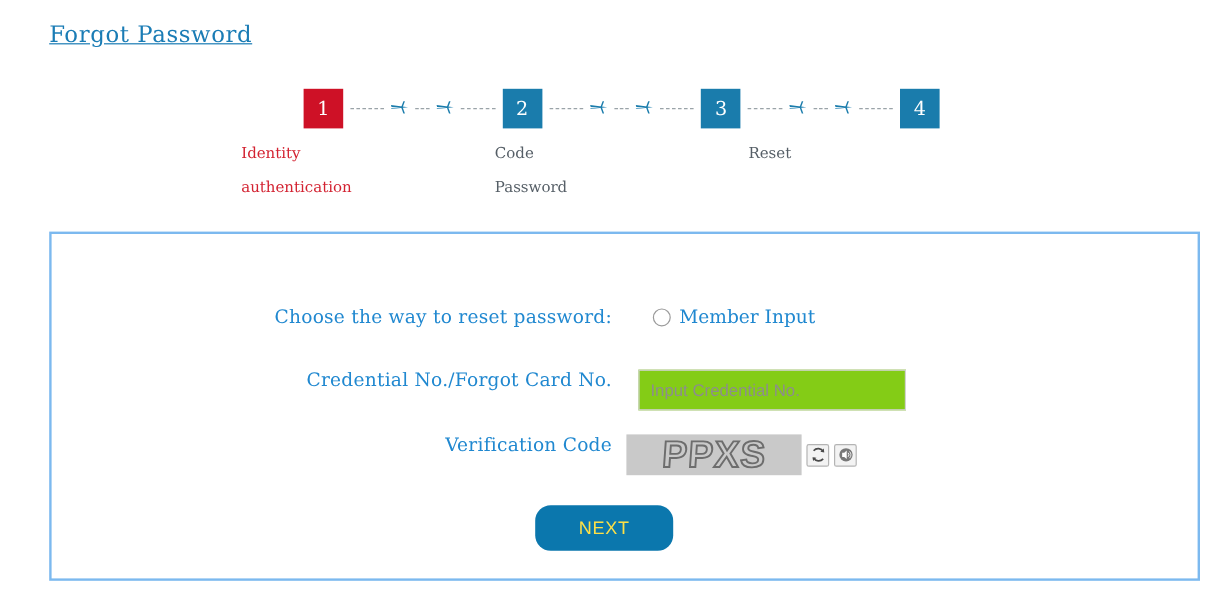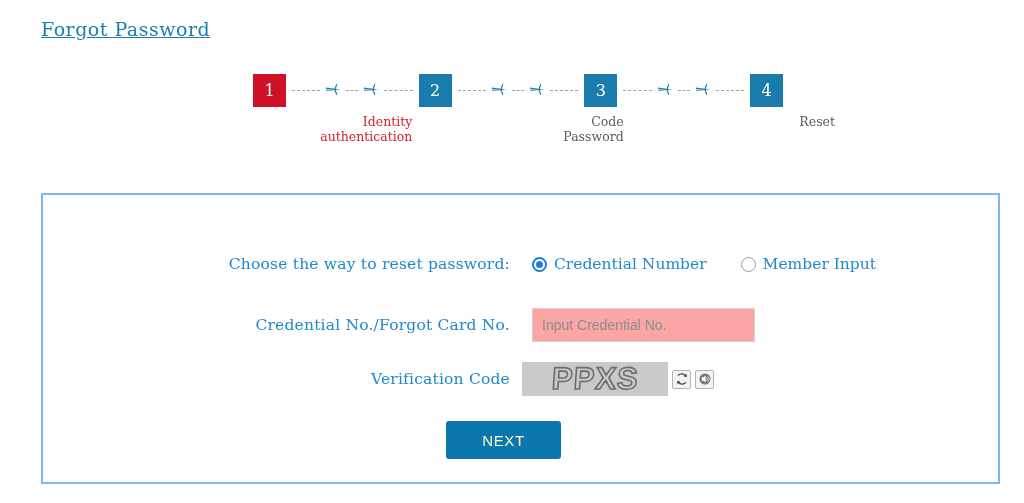--- a/index.html
+++ b/index.html
@@ -85,45 +85,44 @@
 
   .label-row {
     position: absolute;
     left: -52px;
     top: 42px;
     width: 634px;
     display: flex;
   }
   .step-label {
     flex: 1 1 0;
-    text-align: right;
+    text-align: left;
     font-family: "DejaVu Serif", serif;
     font-size: 12.5px;
-    line-height: 15px;
+    line-height: 28px;
     color: #555e66;
     white-space: pre-line;
   }
   .step-label.active { color: #d32231; }
 
   
   #form-panel {
     position: absolute;
     left: 41px;
     top: 193px;
     width: 959px;
     height: 291px;
     border: 2px solid #7cb9ef;
     box-sizing: border-box;
     background: #ffffff;
   }
 
   .form-row {
     position: absolute;
     display: flex;
-    align-items: center;
   }
 
   .field-label {
     font-family: "DejaVu Serif", serif;
     font-size: 15.5px;
     color: #2088d0;
     white-space: nowrap;
     text-align: right;
     letter-spacing: 0.2px;
   }
@@ -193,21 +192,21 @@
   .text-input {
     width: 223px;
     height: 34px;
     box-sizing: border-box;
     border: 1px solid #d2d2d2;
     margin-left: 22px;
     padding: 0 9px;
     font-family: "Liberation Sans", sans-serif;
     font-size: 14px;
     color: #333333;
-    background: #fca5a5;
+    background: #84cc16;
     outline: none;
   }
   .text-input::placeholder {
     color: #8d8d8d;
     opacity: 1;
   }
 
   
   .captcha-wrap {
     display: flex;
@@ -252,22 +251,22 @@
   
   #row-next {
     left: 403px;
     top: 226px;
   }
   #next-button {
     width: 115px;
     height: 38px;
     background: #0b77ad;
     border: none;
-    border-radius: 3px;
-    color: #fef9c3;
+    border-radius: 13px;
+    color: #fde047;
     font-family: "Liberation Sans", sans-serif;
     font-size: 15px;
     letter-spacing: 0.6px;
     cursor: pointer;
   }
 </style>
 </head>
 <body>
 
 <div id="page-title">Forgot Password</div>
@@ -348,24 +347,20 @@
 Password</div>
     <div class="step-label">Reset</div>
   </div>
 </div>
 
 <div id="form-panel">
 
   <div class="form-row" id="row-method">
     <div class="field-label">Choose the way to reset password:</div>
 
-    <div class="radio-opt">
-      <span class="radio-mark on"></span>
-      <span class="radio-text">Credential Number</span>
-    </div>
 
     <div class="radio-opt second">
       <span class="radio-mark off"></span>
       <span class="radio-text">Member Input</span>
     </div>
   </div>
 
   <div class="form-row" id="row-credential">
     <div class="field-label">Credential No./Forgot Card No.</div>
     <input class="text-input" type="text" placeholder="Input Credential No." style="">

